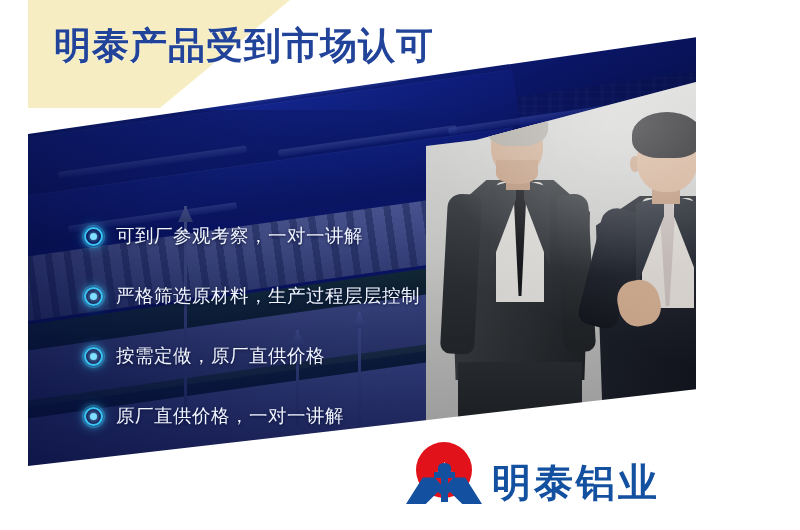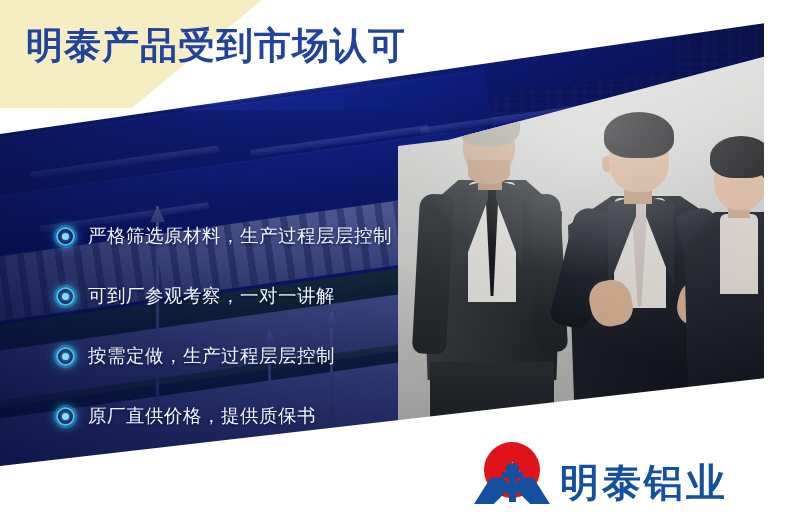--- a/index.html
+++ b/index.html
@@ -5,25 +5,26 @@
 <style>
   html,body{margin:0;padding:0;background:#fff;}
   body{
     font-family:"DejaVu Sans","Liberation Sans",sans-serif;
     -webkit-font-smoothing:antialiased;
   }
 
   
   #banner{
     position:relative;
-    width:764px;
+    width:668px;
     height:530px;
     overflow:hidden;
     background:#0d1f6b;
     user-select:none;
+    margin-left:28px;
   }
 
   
   .bg-photo{
     position:absolute; inset:0;
     background:
       
       linear-gradient(180deg,
         #2b3f86 0%, #24378a 6%, #1d3391 14%, #162c93 26%,
         #122792 45%, #0f2286 70%, #0c1c74 100%);
@@ -406,36 +407,36 @@
   </div>
 
   <div class="sash-white"></div>
   <div class="sash-yellow"></div>
   <div class="headline">明泰产品受到市场认可</div>
 
   <div class="features">
 
     <div class="feature">
       <span class="bullet-icon"></span>
-      <span class="feature-text">严格筛选原材料，生产过程层层控制</span>
+      <span class="feature-text">可到厂参观考察，一对一讲解</span>
     </div>
 
     <div class="feature">
       <span class="bullet-icon"></span>
-      <span class="feature-text">可到厂参观考察，一对一讲解</span>
+      <span class="feature-text">严格筛选原材料，生产过程层层控制</span>
     </div>
 
     <div class="feature">
       <span class="bullet-icon"></span>
-      <span class="feature-text">按需定做，生产过程层层控制</span>
+      <span class="feature-text">按需定做，原厂直供价格</span>
     </div>
 
     <div class="feature">
       <span class="bullet-icon"></span>
-      <span class="feature-text">原厂直供价格，提供质保书</span>
+      <span class="feature-text">原厂直供价格，一对一讲解</span>
     </div>
 
   </div>
 
   <div class="sash-bottom"></div>
 
   <div class="logo">
     <div class="logo-mark">
       <div class="logo-sun"></div>
       <div class="logo-m"></div>

